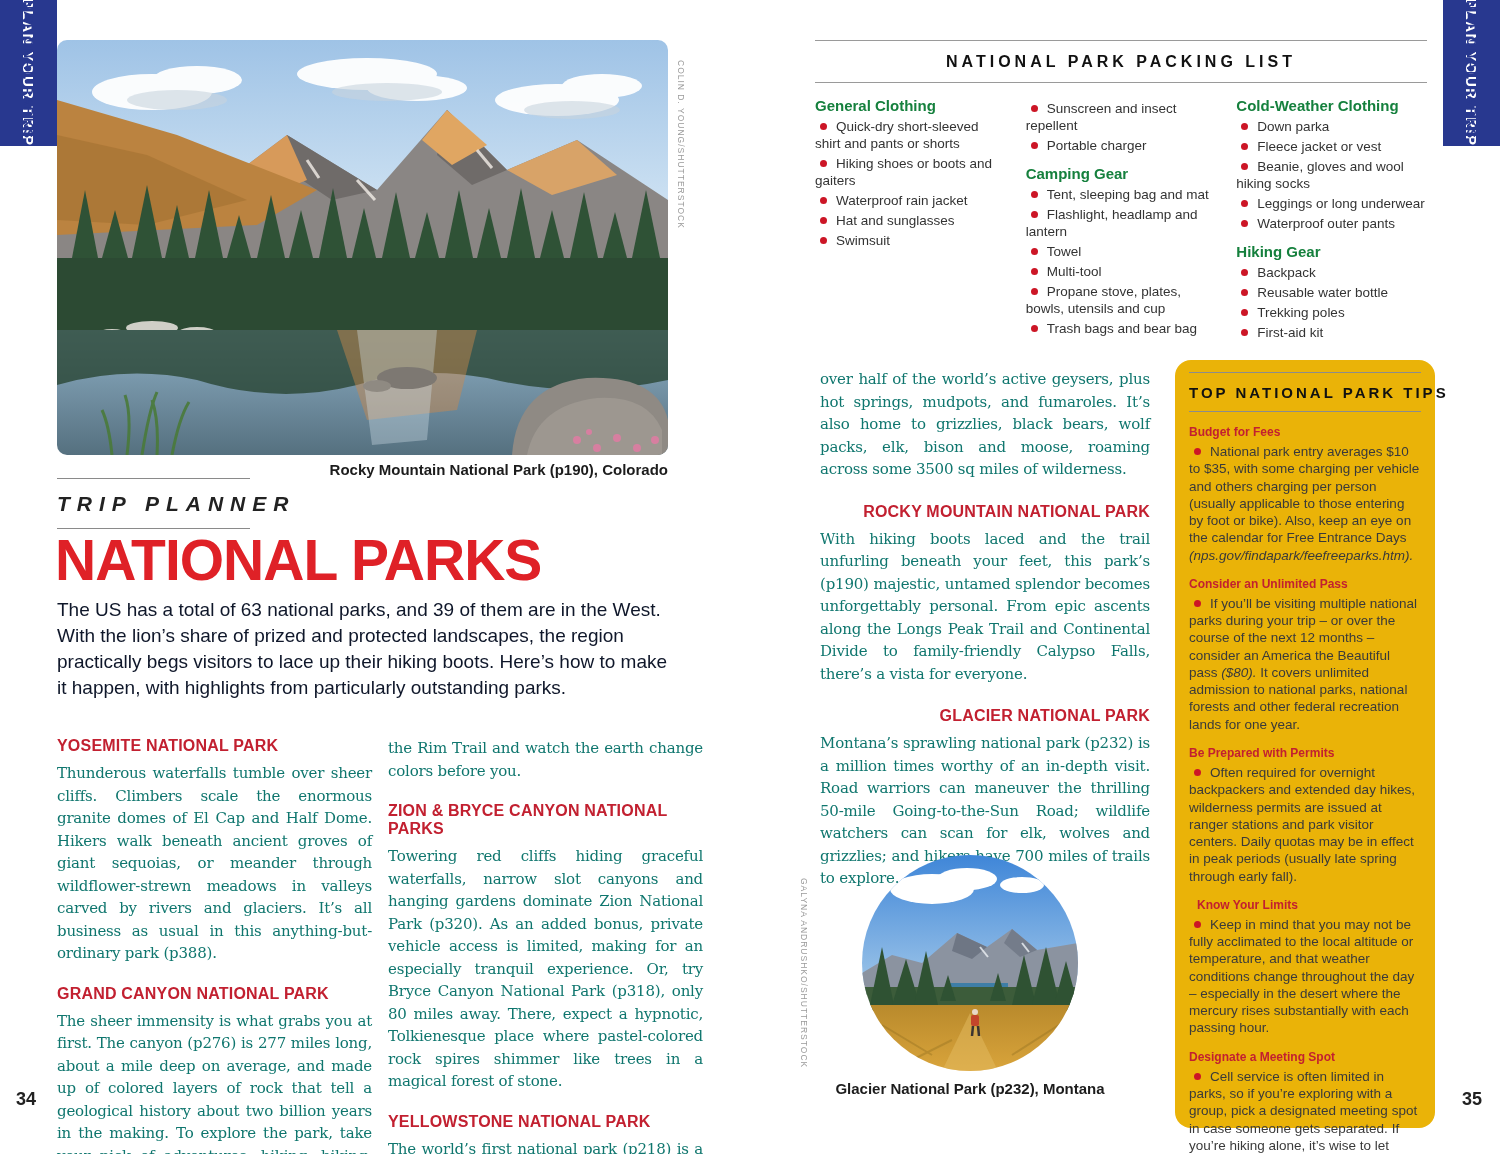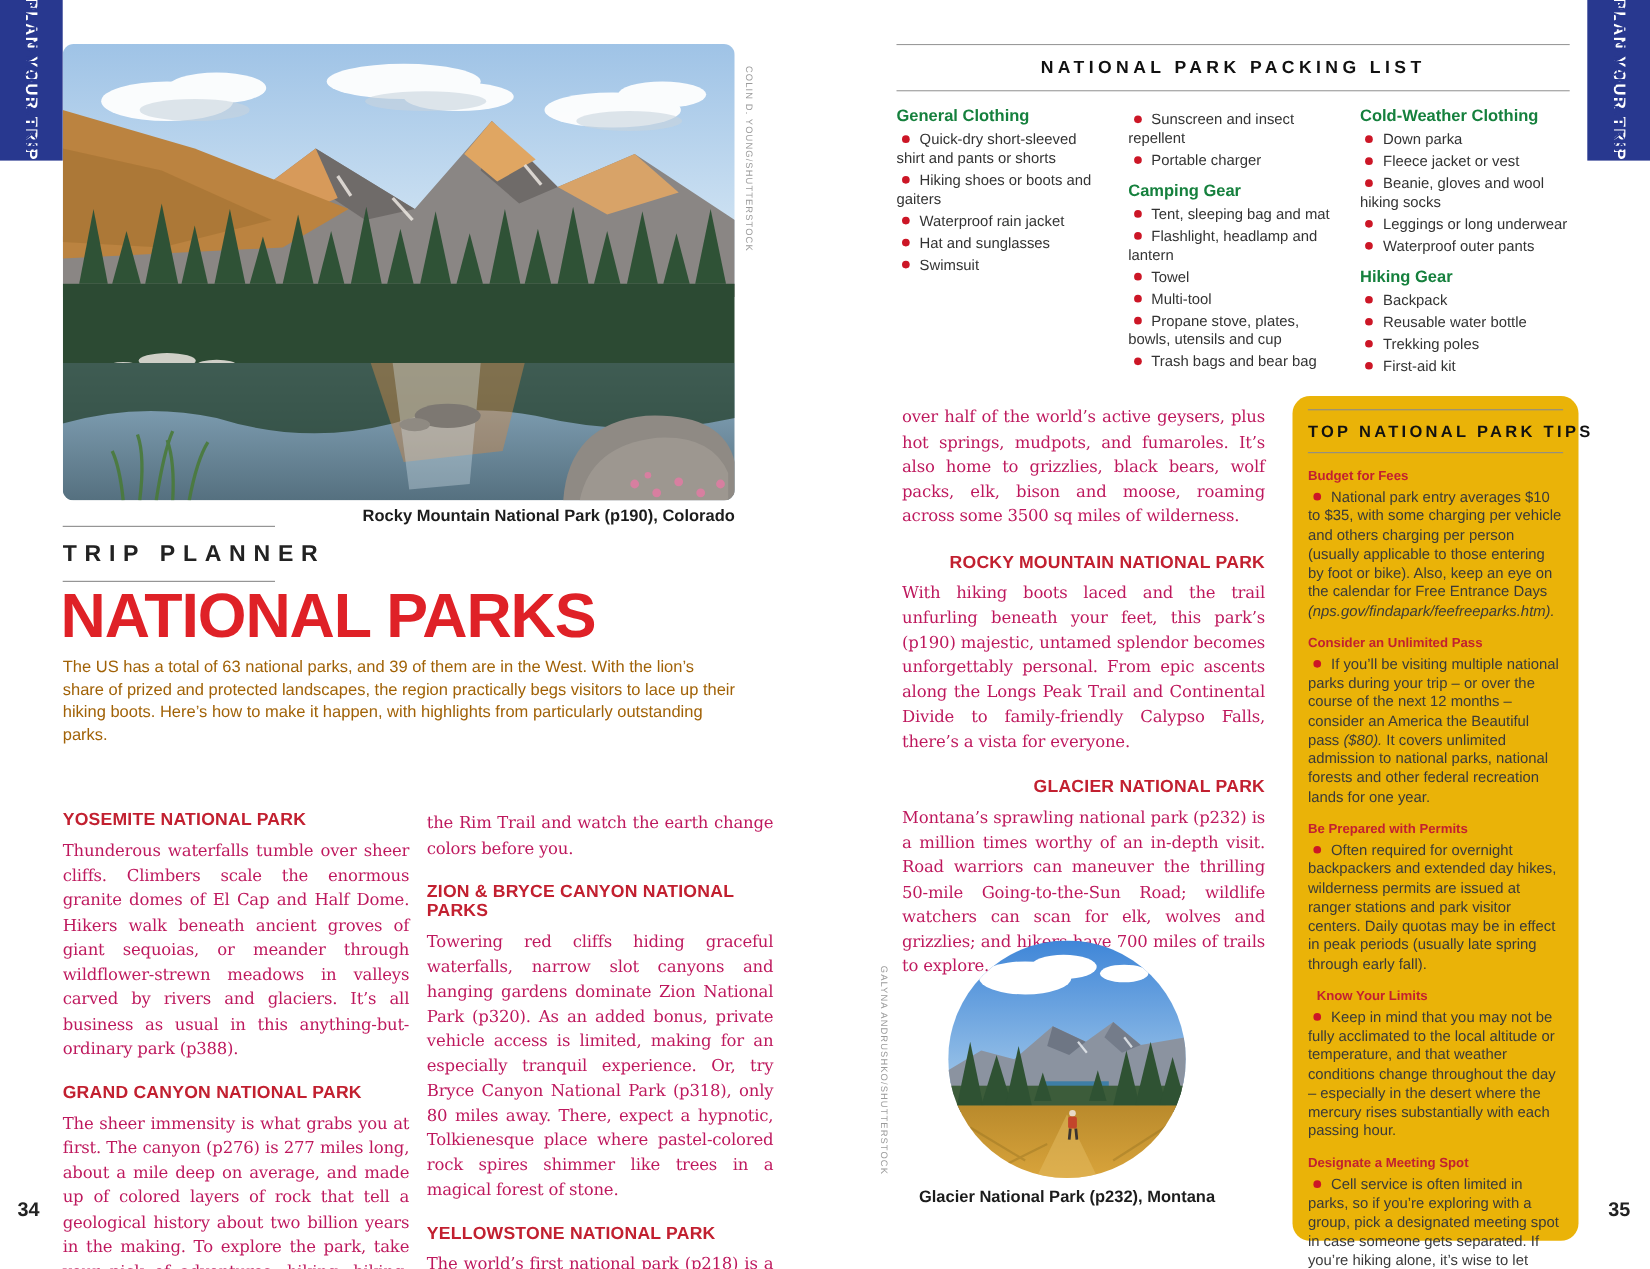--- a/index.html
+++ b/index.html
@@ -25,30 +25,30 @@
   .vcredit { position:absolute; color:#9a9a9a; font-size:8.5px; letter-spacing:1px; }
   .vcredit span { writing-mode:vertical-rl; white-space:nowrap; }
   #main-photo-credit { left:676px; top:60px; }
   #circle-photo-credit { left:799px; top:878px; }
 
   #main-photo-caption { position:absolute; left:57px; top:461px; width:611px; text-align:right; font-weight:bold; font-size:15px; color:#1c1c1c; }
 
   
   #kicker-block { position:absolute; left:57px; top:478px; width:193px; }
   #kicker-block .rule { border-top:1px solid #8a8a8a; }
-  #kicker { padding:13px 0 12px; font-size:21px; font-weight:bold; letter-spacing:7px; color:#222; white-space:nowrap; }
+  #kicker { padding:13px 0 12px; font-size:21px; font-weight:bold; letter-spacing:7px; color:#222; white-space:nowrap;font-style:italic; }
   #page-title { position:absolute; left:55px; top:527px; font-size:57px; font-weight:bold; letter-spacing:-1px; color:#df2127; }
-  #intro { position:absolute; left:57px; top:597px; width:612px; font-size:15px; line-height:1.37; color:#a16207; }
+  #intro { position:absolute; left:57px; top:597px; width:612px; font-size:19px; line-height:1.37; color:#0f172a; }
 
   #left-columns { position:absolute; left:57px; top:737px; width:646px; display:flex; gap:16px; }
   .col { flex:1; }
 
   .sec-head { font-size:16px; font-weight:bold; color:#c22030; letter-spacing:0.2px; margin:20px 0 7px; }
   .col > .sec-head:first-child, .article-first .sec-head:first-child { margin-top:0; }
-  .serif-body { font-family:"DejaVu Serif", serif; font-size:15px; line-height:1.5; text-align:justify; color:#be185d; letter-spacing:-0.2px; }
+  .serif-body { font-family:"DejaVu Serif", serif; font-size:15px; line-height:1.5; text-align:justify; color:#0f766e; letter-spacing:-0.2px; }
 
   
   #packing { position:absolute; left:815px; top:40px; width:612px; }
   #packing .rule { border-top:1px solid #9a9a9a; }
   #packing-title { text-align:center; font-weight:bold; font-size:16px; letter-spacing:4px; color:#111; padding:12px 0 11px; }
   #packing-cols { display:flex; gap:20px; margin-top:14px; }
   #packing-cols .pcol { flex:1; }
   .pl-head { font-size:15px; font-weight:bold; color:#15803d; margin:11px 0 4px; }
   .pcol > .pl-head:first-child { margin-top:0; }
   .pl-item { font-size:13.5px; line-height:1.26; color:#333; margin:3px 0; }

